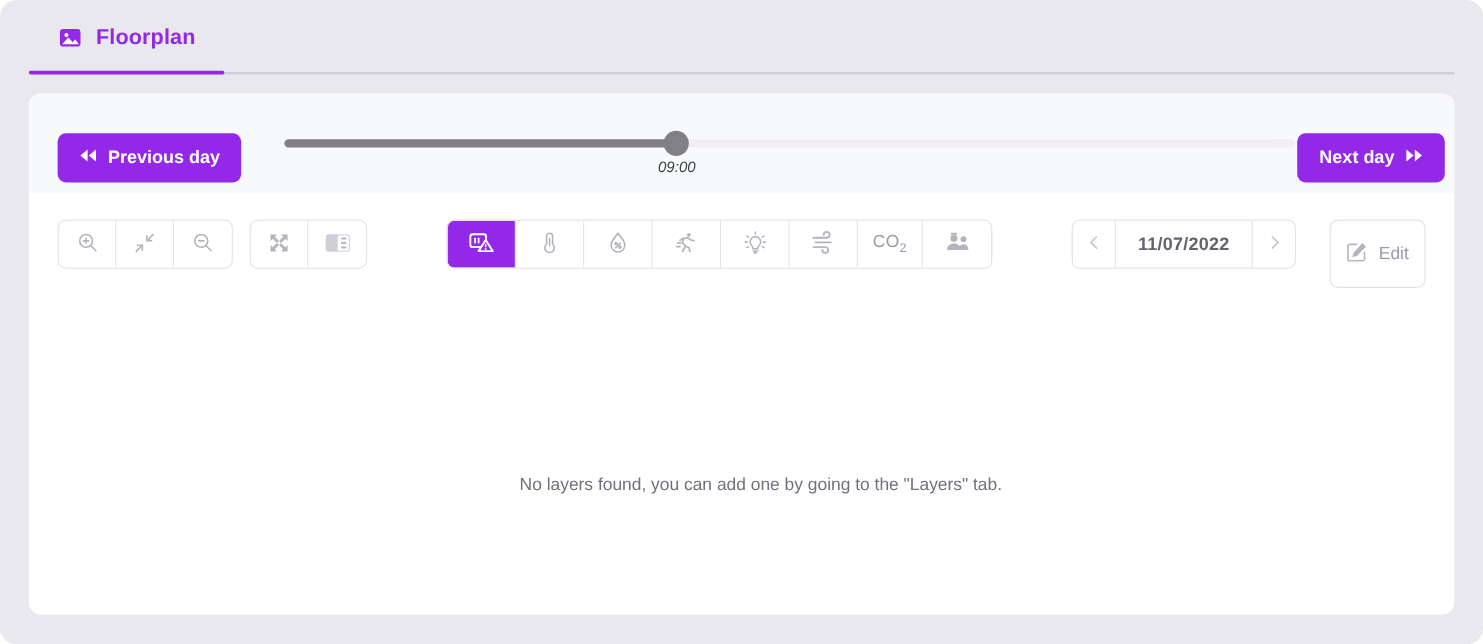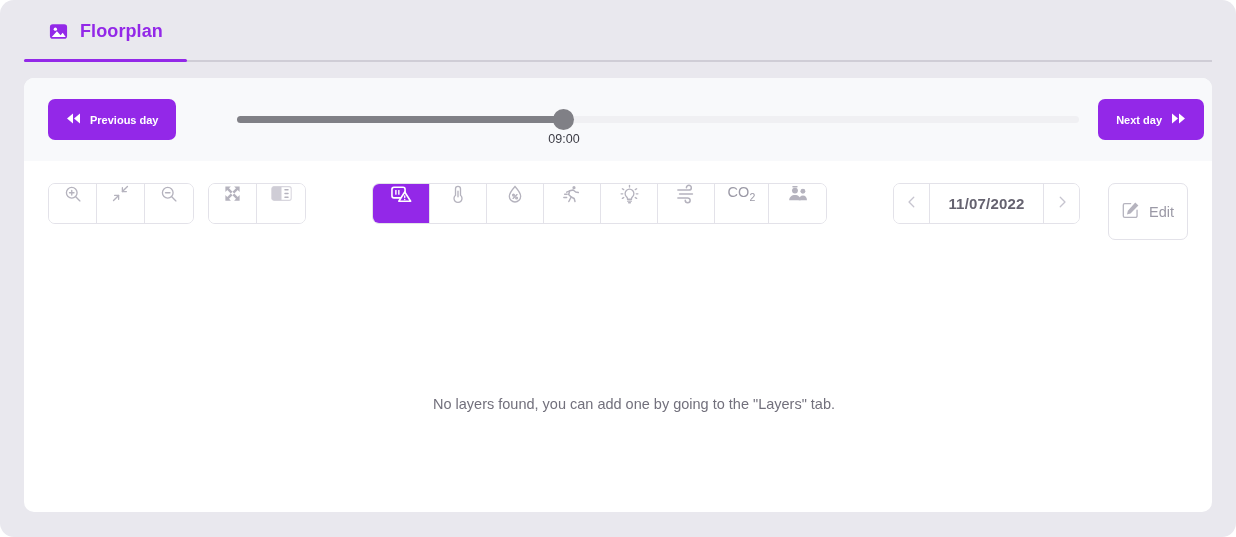--- a/index.html
+++ b/index.html
@@ -85,26 +85,27 @@
     align-items: center;
   }
   .btn-purple {
     background: #9328e8;
     color: #ffffff;
     border: none;
     border-radius: 7px;
     height: 41px;
     padding: 0 18px;
     font-family: "Liberation Sans", sans-serif;
-    font-size: 11px;
+    font-size: 15px;
     font-weight: bold;
     display: flex;
     align-items: center;
     gap: 9px;
     cursor: pointer;
+    margin-top: 12px;
   }
   .btn-prev { position: absolute; left: 24px; top: 21px; }
   .btn-next { position: absolute; right: 8px; top: 21px; }
 
   .slider-wrap {
     position: absolute;
     left: 188px; top: 0;
     width: 842px; height: 83px;
   }
   .slider-track {
@@ -129,20 +130,21 @@
     background: #808086;
     cursor: pointer;
   }
   .slider-value {
     position: absolute;
     left: 292px; top: 54px;
     width: 120px;
     text-align: center;
     font-size: 12.5px;
     color: #3d3d46;
+    font-style: italic;
   }
 
   
   .toolbar-row {
     position: absolute;
     left: 0; top: 83px;
     width: 1188px; height: 84px;
   }
   .btn-group {
     position: absolute;
@@ -150,21 +152,21 @@
     height: 41px;
     border: 1px solid #e3e2e9;
     border-radius: 7px;
     background: #ffffff;
     overflow: hidden;
   }
   .btn-group .gbtn {
     width: 48px;
     height: 39px;
     display: flex;
-    align-items: flex-start;
+    align-items: center;
     justify-content: center;
     background: #ffffff;
     border: none;
     border-right: 1px solid #e3e2e9;
     cursor: pointer;
     padding: 0;
   }
   .btn-group .gbtn:last-child { border-right: none; }
   .btn-group .gbtn.active { background: #9328e8; }
 

